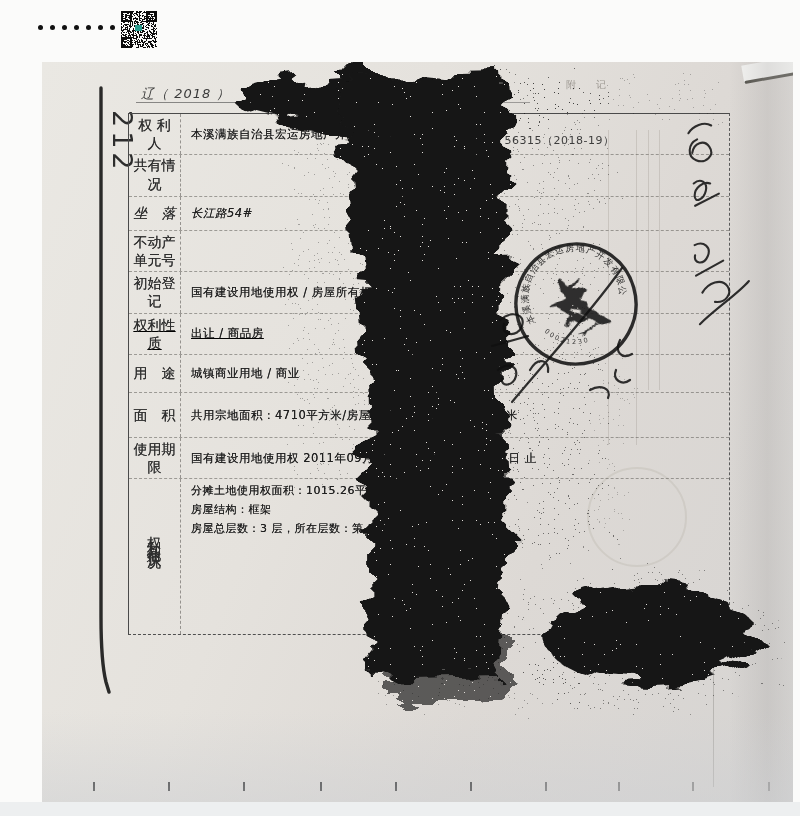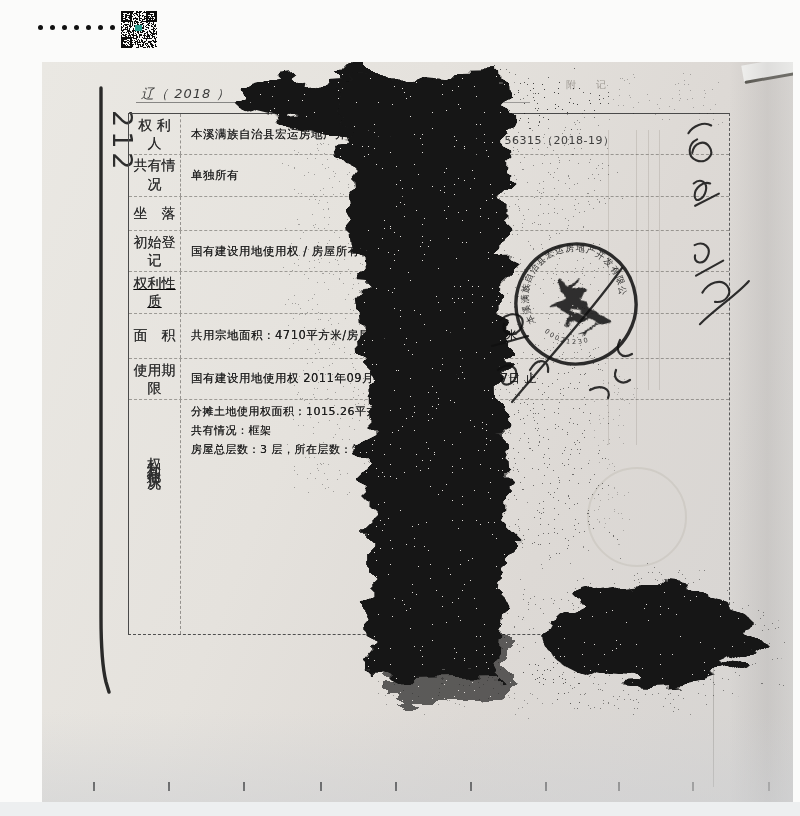--- a/index.html
+++ b/index.html
@@ -50,21 +50,21 @@
     display:flex;flex-direction:column;
   }
   .t-row{display:flex;box-sizing:border-box;border-bottom:1px dashed rgba(95,92,88,.55);}
   .t-row:last-child{border-bottom:none;}
   .lab{flex:0 0 52px;width:52px;box-sizing:border-box;border-right:1px dashed rgba(95,92,88,.6);
     display:flex;align-items:center;justify-content:center;text-align:center;
     font-size:14px;line-height:1.3;color:#2e2e2e;padding:2px;text-shadow:0 0 .5px #444;}
   .val{flex:1;display:flex;align-items:center;padding:3px 10px;font-size:11.5px;color:#1f1f1f;
     letter-spacing:.5px;text-shadow:0 0 .5px #333;overflow:hidden;}
   .val .val-inner{max-width:372px;line-height:1.45;}
-  .r1{flex:0 0 37px;} .r2{flex:0 0 36px;font-family:Liberation Serif, serif;} .r3{flex:0 0 34px;} .r4{flex:0 0 32px;}
+  .r1{flex:0 0 37px;} .r2{flex:0 0 36px;font-family:Liberation Serif, serif;} .r3{flex:0 0 34px;font-style:italic;} .r4{flex:0 0 32px;}
   .r5{flex:0 0 38px;} .r6{flex:0 0 37px;text-decoration:underline;} .r7{flex:0 0 38px;} .r8{flex:0 0 45px;}
   .r9{flex:0 0 38px;} .r10{flex:1;}
   .lab-vert{align-items:flex-start;padding-top:46px;}
   .lab-vert span{writing-mode:vertical-lr;text-orientation:upright;letter-spacing:4px;}
   .val-top{align-items:flex-start;flex-direction:column;padding-top:3px;}
   .val-top div{font-size:11px;line-height:1.72;letter-spacing:.5px;}
   
   .crease{position:absolute;left:671px;top:575px;width:1px;height:150px;background:rgba(110,108,104,.3);}
   .edge-tick{position:absolute;top:720px;width:2px;height:9px;background:#2c2c2c;}
   
@@ -128,55 +128,70 @@
 
   <div class="cert-table">
     <div class="t-row r1">
       <div class="lab">权 利 人</div>
       <div class="val">
           <div class="val-inner">本溪满族自治县宏运房地产开发有限公司</div>
         </div>
     </div>
     <div class="t-row r2">
       <div class="lab">共有情况</div>
-      <div class="val">
-          <div class="val-inner">单独所有</div>
-        </div>
     </div>
     <div class="t-row r3">
       <div class="lab">坐　落</div>
+      <div class="val">
+          <div class="val-inner">长江路54#</div>
+        </div>
+    </div>
+    <div class="t-row r4">
+      <div class="lab">不动产单元号</div>
+      <div class="val">
+          <div class="val-inner"></div>
+        </div>
     </div>
     <div class="t-row r5">
       <div class="lab">初始登记</div>
       <div class="val">
           <div class="val-inner">国有建设用地使用权 / 房屋所有权</div>
         </div>
     </div>
     <div class="t-row r6">
       <div class="lab">权利性质</div>
+      <div class="val">
+          <div class="val-inner">出让 / 商品房</div>
+        </div>
+    </div>
+    <div class="t-row r7">
+      <div class="lab">用　途</div>
+      <div class="val">
+          <div class="val-inner">城镇商业用地 / 商业</div>
+        </div>
     </div>
     <div class="t-row r8">
       <div class="lab">面　积</div>
       <div class="val">
           <div class="val-inner">共用宗地面积：4710平方米/房屋建筑面积：3045.80平方米</div>
         </div>
     </div>
     <div class="t-row r9">
       <div class="lab">使用期限</div>
       <div class="val">
           <div class="val-inner">国有建设用地使用权 2011年09月08日 起 2051年09月07日 止</div>
         </div>
     </div>
     <div class="t-row r10">
       <div class="lab lab-vert">
           <span>权利其他状况</span>
         </div>
       <div class="val val-top">
         <div>分摊土地使用权面积：1015.26平方米</div>
-        <div>共有情况：框架</div>
+        <div>房屋结构：框架</div>
         <div>房屋总层数：3 层，所在层数：第 1 3 层</div>
       </div>
     </div>
   </div>
 
   <svg class="overlay" width="751" height="740" style="z-index:5;">
     <defs>
       <filter id="tonerHeavy" x="-30%" y="-30%" width="160%" height="160%">
         <feTurbulence type="fractalNoise" baseFrequency="0.02 0.05" numOctaves="3" seed="11" result="w"></feTurbulence>
         <feDisplacementMap in="SourceGraphic" in2="w" scale="45" result="d"></feDisplacementMap>

